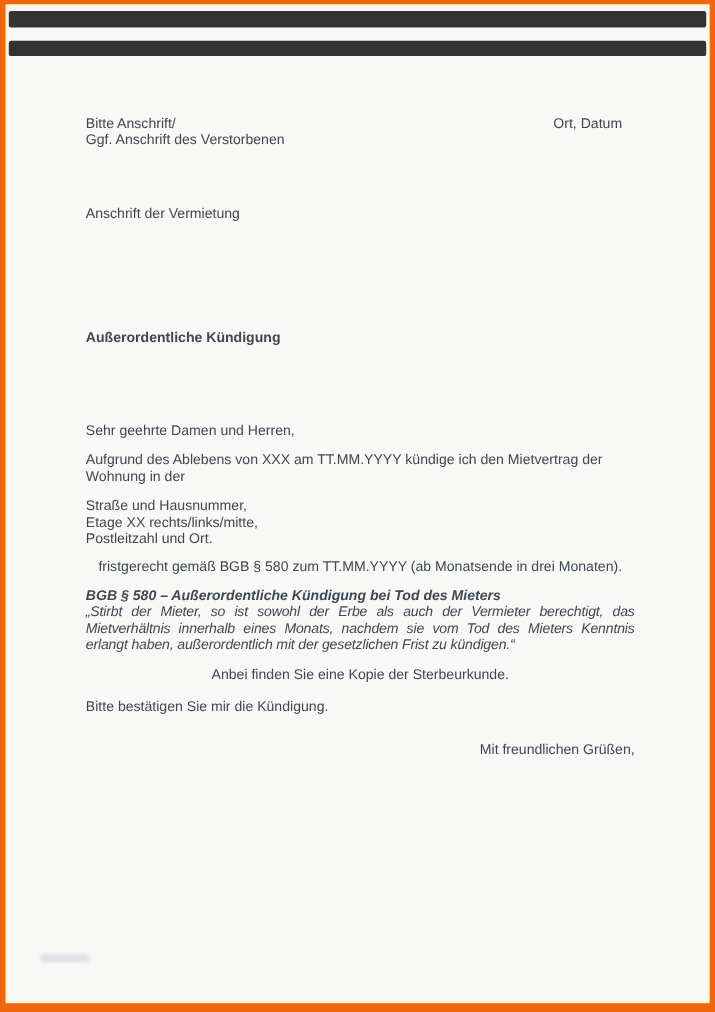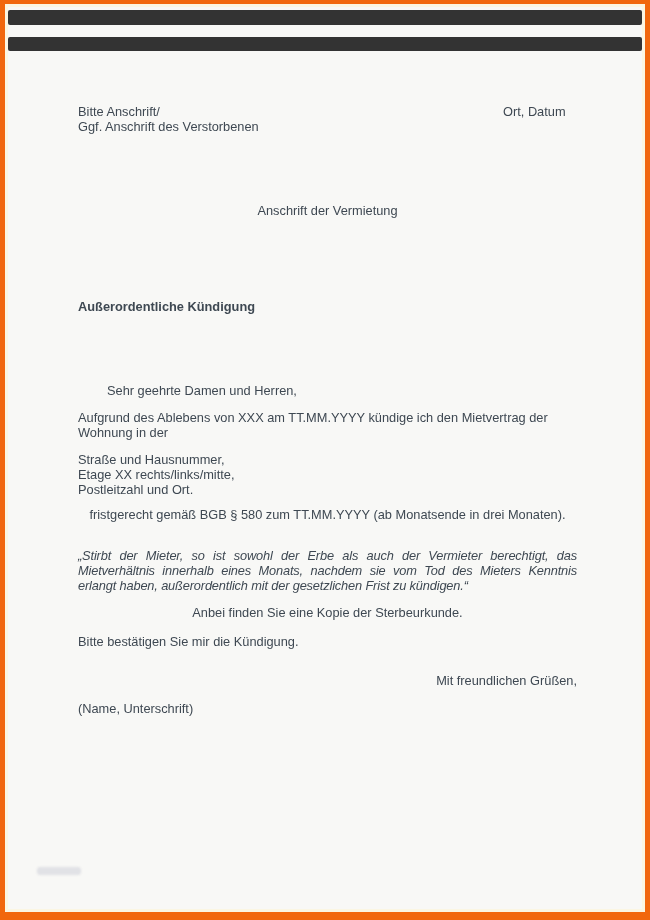--- a/index.html
+++ b/index.html
@@ -40,23 +40,23 @@
     position: absolute;
     left: 78px;
     width: 499px;
     font-size: 12.8px;
     line-height: 15px;
     color: var(--ink);
     white-space: normal;
   }
   .sender      { top: 104px; }
   .date        { top: 104px; left: 503px; width: 120px; }
-  .recipient   { top: 203px; text-align: center; }
+  .recipient   { top: 186px; }
   .subject     { top: 299px; font-weight: 700; }
-  .salutation  { top: 383px; margin-left: 29px; }
+  .salutation  { top: 383px; }
   .para-intro  { top: 410px; }
   .prop-addr   { top: 452px; }
   .notice      { top: 507px; text-align: center; }
   .law-heading { top: 533px; font-weight: 700; font-style: italic; }
   .law-quote   { top: 548px; font-style: italic; text-align: justify; letter-spacing: -0.15px; }
   .enclosure   { top: 605px; text-align: center; }
   .confirm     { top: 634px; }
   .closing     { top: 673px; text-align: right; }
   .signature   { top: 701px; }
   .watermark {
@@ -93,25 +93,25 @@
   <div class="t para-intro">Aufgrund des Ablebens von XXX am TT.MM.YYYY kündige ich den Mietvertrag der Wohnung in der</div>
 
   <div class="t prop-addr">
     <div>Straße und Hausnummer,</div>
     <div>Etage XX rechts/links/mitte,</div>
     <div>Postleitzahl und Ort.</div>
   </div>
 
   <div class="t notice">fristgerecht gemäß BGB § 580 zum TT.MM.YYYY (ab Monatsende in drei Monaten).</div>
 
+  <div class="t law-heading">BGB § 580 – Außerordentliche Kündigung bei Tod des Mieters</div>
 
   <div class="t law-quote">„Stirbt der Mieter, so ist sowohl der Erbe als auch der Vermieter berechtigt, das Mietverhältnis innerhalb eines Monats, nachdem sie vom Tod des Mieters Kenntnis erlangt haben, außerordentlich mit der gesetzlichen Frist zu kündigen.“</div>
 
   <div class="t enclosure">Anbei finden Sie eine Kopie der Sterbeurkunde.</div>
 
   <div class="t confirm">Bitte bestätigen Sie mir die Kündigung.</div>
 
   <div class="t closing">Mit freundlichen Grüßen,</div>
 
-  <div class="t signature">(Name, Unterschrift)</div>
 
   <div class="watermark"></div>
 </div>
 
 </body></html>

